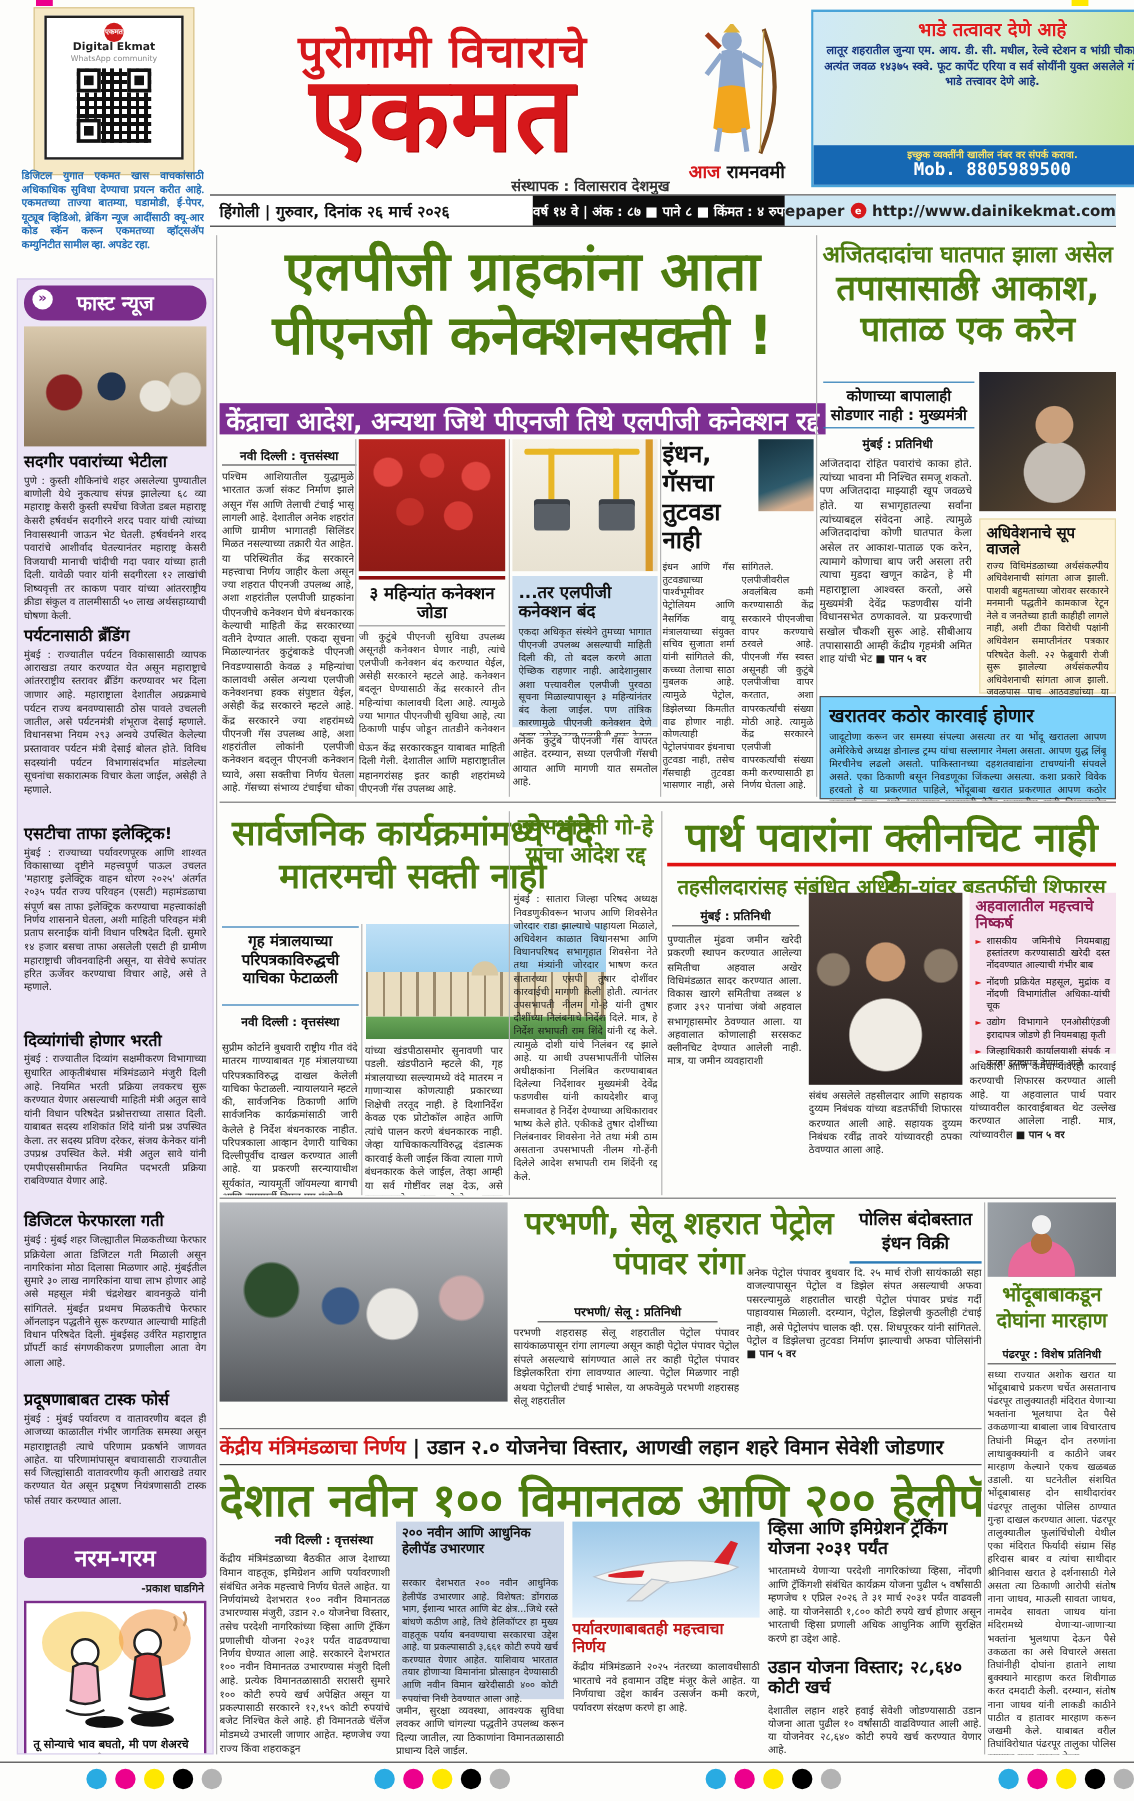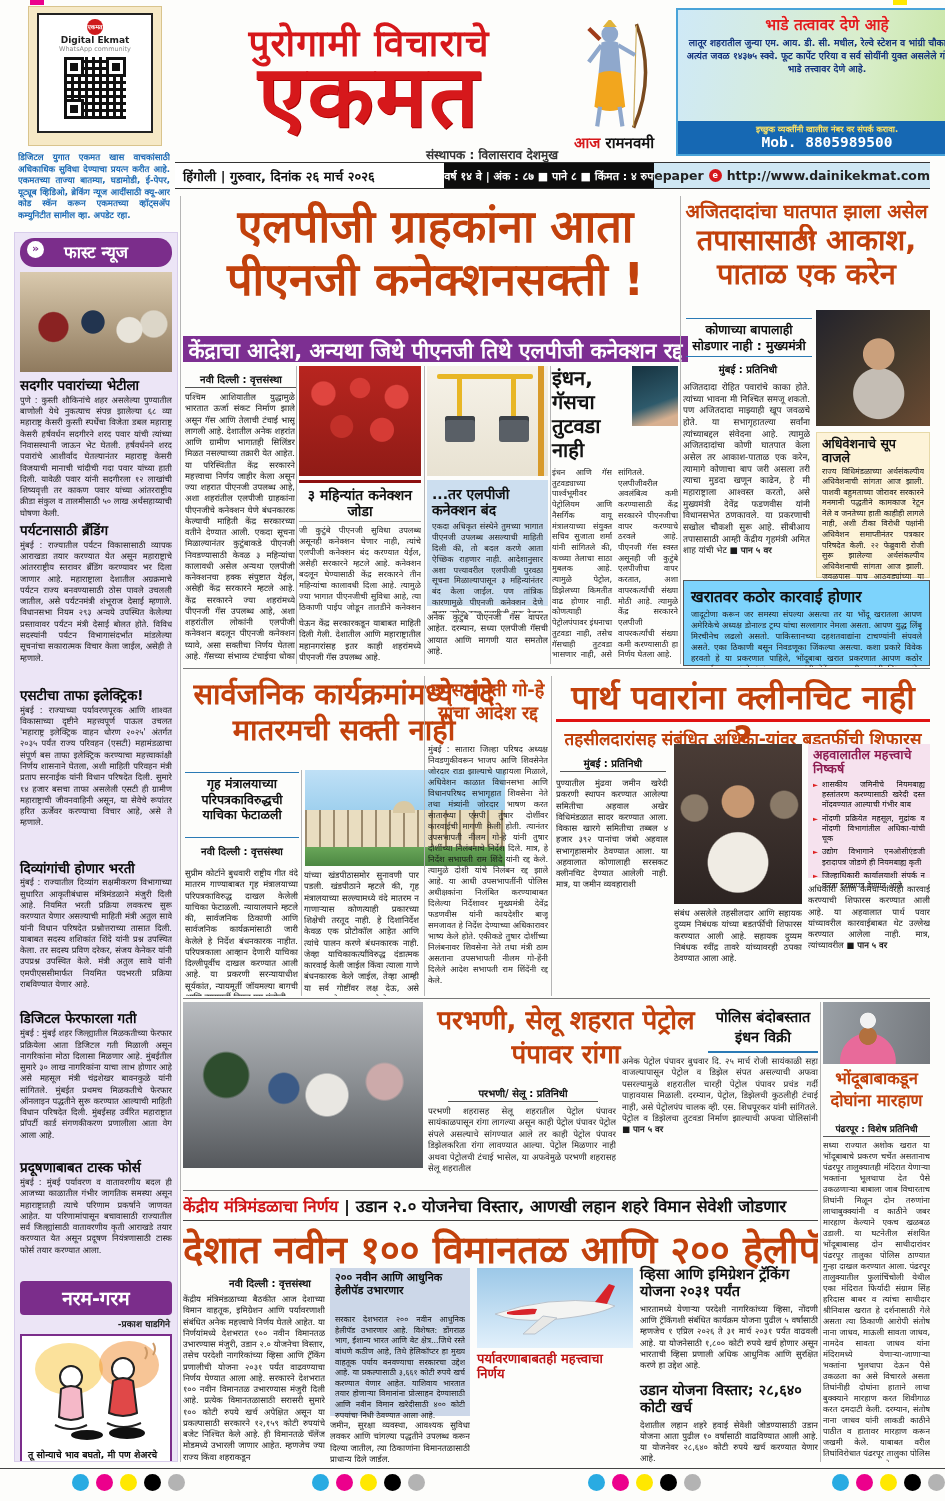--- a/index.html
+++ b/index.html
@@ -4,21 +4,21 @@
 <style>
   html,body{margin:0;padding:0;}
   body{
     width:945px;height:1501px;position:relative;background:#fdfdfb;
     font-family:"DejaVu Sans","Liberation Sans",sans-serif;color:#111;
     overflow:hidden;
   }
   .abs{position:absolute;}
   .bd{font-size:8.4px;line-height:1.34;text-align:justify;overflow:hidden;color:#1b1b1b;}
   .dl{font-weight:bold;font-size:10px;text-align:center;border-bottom:1px solid #555;padding-bottom:1px;overflow:hidden;white-space:nowrap;}
-  .hl{font-weight:900;color:#c2410c;margin:0;text-align:center;overflow:hidden;}
+  .hl{font-weight:900;color:#4d7c0f;margin:0;text-align:center;overflow:hidden;}
   .ph{position:absolute;overflow:hidden;}
   .vr{position:absolute;width:0;border-left:1px solid #b5b5b5;}
   .hr{position:absolute;height:0;border-top:1px solid #777;}
   
   .qrbox{background:#f6e9c6;border:1px solid #d9c48d;padding:6px 8px;}
   .qrcard{background:#fff;border:2px solid #222;height:112px;position:relative;text-align:center;padding-top:4px;}
   .qrtitle{font-size:9px;font-weight:bold;color:#222;}
   .qrsub{font-size:6.5px;color:#888;}
   .qrpat{width:62px;height:62px;margin:4px auto 0;position:relative;
     background-image:
@@ -101,21 +101,21 @@
         </span>
       <span class="finder" style="right:0;top:0;">
           <i></i>
         </span>
       <span class="finder" style="left:0;bottom:0;">
           <i></i>
         </span>
     </div>
   </div>
 </div>
-<div class="abs qrnote" style="left:18px;top:152px;width:152px;height:76px;overflow:hidden;">डिजिटल युगात एकमत खास वाचकांसाठी अधिकाधिक सुविधा देण्याचा प्रयत्न करीत आहे. एकमतच्या ताज्या बातम्या, घडामोडी, ई-पेपर, यूट्यूब व्हिडिओ, ब्रेकिंग न्यूज आदींसाठी क्यू-आर कोड स्कॅन करून एकमतच्या व्हॉट्सअ‍ॅप कम्युनिटीत सामील व्हा. अपडेट रहा.</div>
+<div class="abs qrnote" style="left:18px;top:141px;width:152px;height:76px;overflow:hidden;font-family:Liberation Serif, serif;">डिजिटल युगात एकमत खास वाचकांसाठी अधिकाधिक सुविधा देण्याचा प्रयत्न करीत आहे. एकमतच्या ताज्या बातम्या, घडामोडी, ई-पेपर, यूट्यूब व्हिडिओ, ब्रेकिंग न्यूज आदींसाठी क्यू-आर कोड स्कॅन करून एकमतच्या व्हॉट्सअ‍ॅप कम्युनिटीत सामील व्हा. अपडेट रहा.</div>
 
 <div class="abs tagline" style="left:180px;top:16px;width:378px;">पुरोगामी विचाराचे</div>
 <div class="abs mast" style="left:180px;top:56px;width:378px;">एकमत</div>
 <div class="abs founder" style="left:330px;top:146px;width:228px;">संस्थापक : विलासराव देशमुख</div>
 
 <div class="abs" style="left:560px;top:20px;width:108px;height:142px;text-align:center;">
   <svg width="86" height="112" viewBox="0 0 60 80" style="display:block;margin:0 auto;">
     <path d="M46,3 Q60,40 44,77" fill="none" stroke="#7a4a1e" stroke-width="2.5"></path>
     <line x1="46" y1="4" x2="44" y2="76" stroke="#caa95a" stroke-width="0.8"></line>
     <circle cx="27" cy="10" r="6" fill="#8fa8cc"></circle>
@@ -358,20 +358,21 @@
 <div class="ph" style="left:477px;top:1268px;width:156px;height:80px;background:linear-gradient(#9cc8e8,#e2f0fb);">
   <svg width="156" height="80" viewBox="0 0 156 80">
     <path d="M18,46 Q70,28 126,34 L138,38 Q120,48 70,52 Q36,54 18,46 Z" fill="#f4f4f2" stroke="#b9c2cc" stroke-width="1"></path>
     <path d="M118,34 L132,16 L138,18 L130,36 Z" fill="#d8232a"></path>
     <path d="M66,48 L46,66 L58,66 L80,50 Z" fill="#e8e8e6" stroke="#b9c2cc" stroke-width="1"></path>
     <path d="M30,44 Q50,40 60,41 L58,46 Q42,48 30,46 Z" fill="#d8232a"></path>
   </svg>
 </div>
 <div class="abs" style="left:477px;top:1352px;width:156px;height:110px;">
   <div class="envh">पर्यावरणाबाबतही महत्त्वाचा निर्णय</div>
+  <div class="bd" style="height:78px;">केंद्रीय मंत्रिमंडळाने २०२५ नंतरच्या कालावधीसाठी भारताचे नवे हवामान उद्दिष्ट मंजूर केले आहेत. या निर्णयाचा उद्देश कार्बन उत्सर्जन कमी करणे, पर्यावरण संरक्षण करणे हा आहे.</div>
 </div>
 
 <div class="abs" style="left:640px;top:1266px;width:178px;height:198px;">
   <div style="font-weight:900;font-size:14.5px;line-height:1.2;">व्हिसा आणि इमिग्रेशन ट्रॅकिंग योजना २०३१ पर्यंत</div>
   <div class="bd" style="height:74px;margin-top:3px;">भारतामध्ये येणाऱ्या परदेशी नागरिकांच्या व्हिसा, नोंदणी आणि ट्रॅकिंगशी संबंधित कार्यक्रम योजना पुढील ५ वर्षांसाठी म्हणजेच १ एप्रिल २०२६ ते ३१ मार्च २०३१ पर्यंत वाढवली आहे. या योजनेसाठी १,८०० कोटी रुपये खर्च होणार असून भारताची व्हिसा प्रणाली अधिक आधुनिक आणि सुरक्षित करणे हा उद्देश आहे.</div>
   <div style="font-weight:900;font-size:14.5px;line-height:1.2;margin-top:4px;">उडान योजना विस्तार; २८,६४० कोटी खर्च</div>
   <div class="bd" style="height:46px;margin-top:3px;">देशातील लहान शहरे हवाई सेवेशी जोडण्यासाठी उडान योजना आता पुढील १० वर्षांसाठी वाढविण्यात आली आहे. या योजनेवर २८,६४० कोटी रुपये खर्च करण्यात येणार आहे.</div>
 </div>
 
 <div class="hr" style="left:0;top:1468px;width:945px;border-top-color:#444;"></div>

